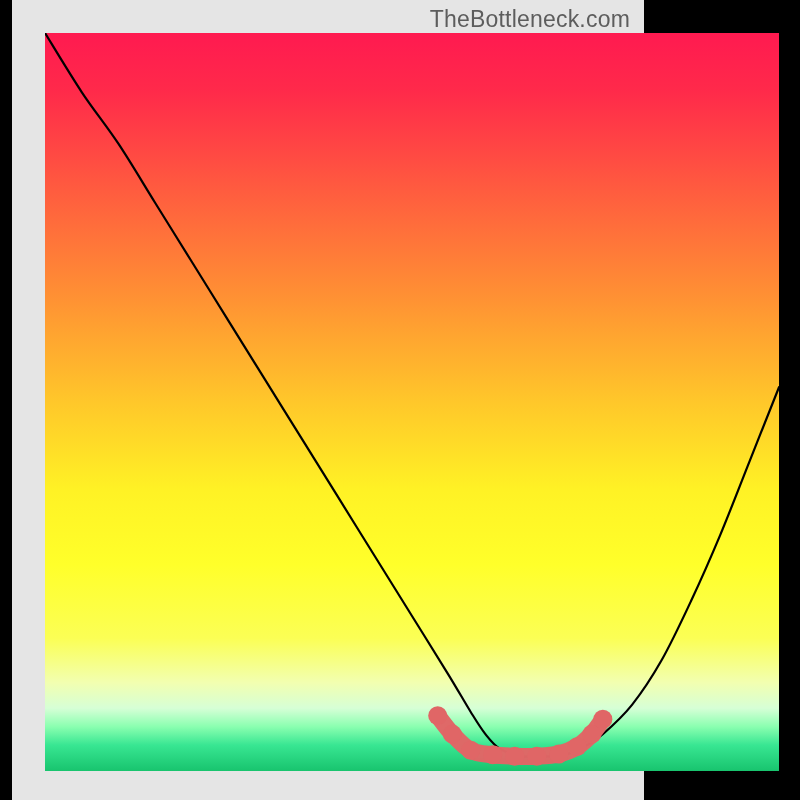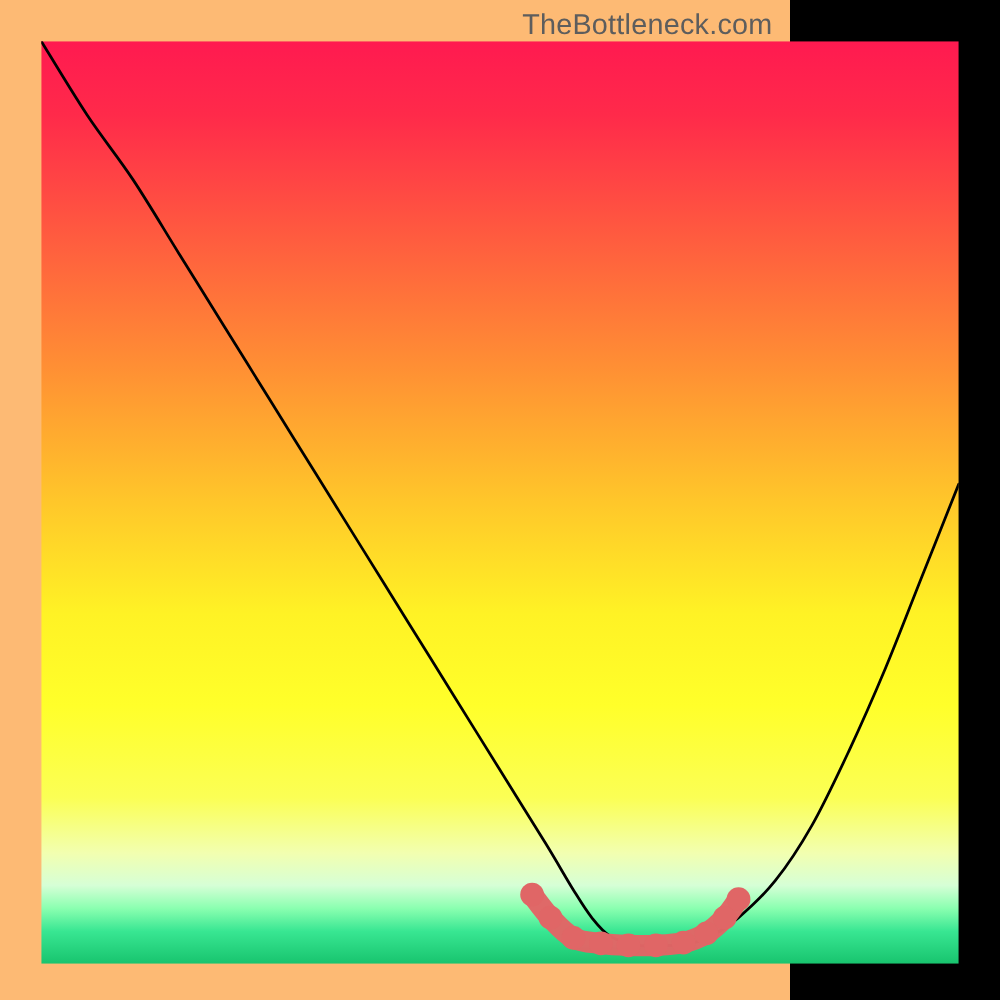--- a/index.html
+++ b/index.html
@@ -7,24 +7,24 @@
     padding: 0;
     width: 800px;
     height: 800px;
     background: #000;
     overflow: hidden;
     font-family: Arial, Helvetica, sans-serif;
   }
   .frame {
     position: absolute;
     top: 0;
-    left: 0;
+    left: 12px;
     width: 632px;
     height: 800px;
-    background: #fdba74;
+    background: #e5e5e5;
   }
   .plot {
     position: absolute;
     
     left: 33px;
     top: 33px;
     width: 734px;
     height: 738px;
   }
   .watermark {

